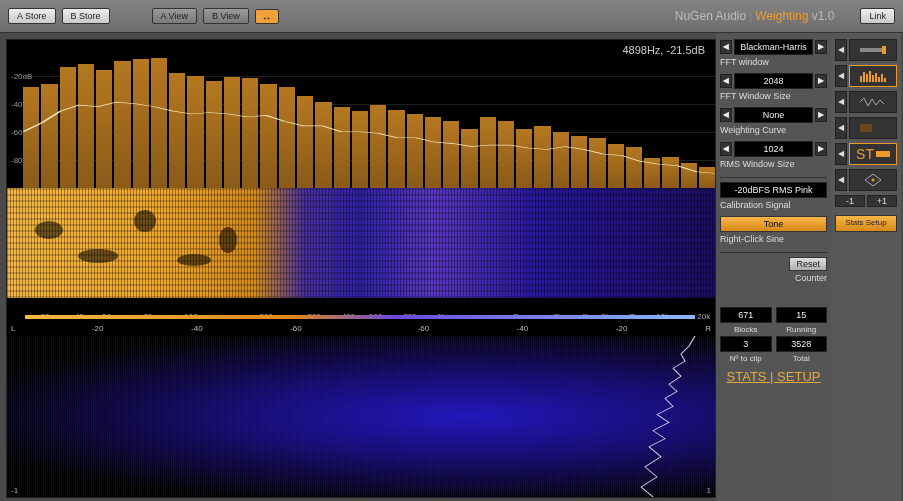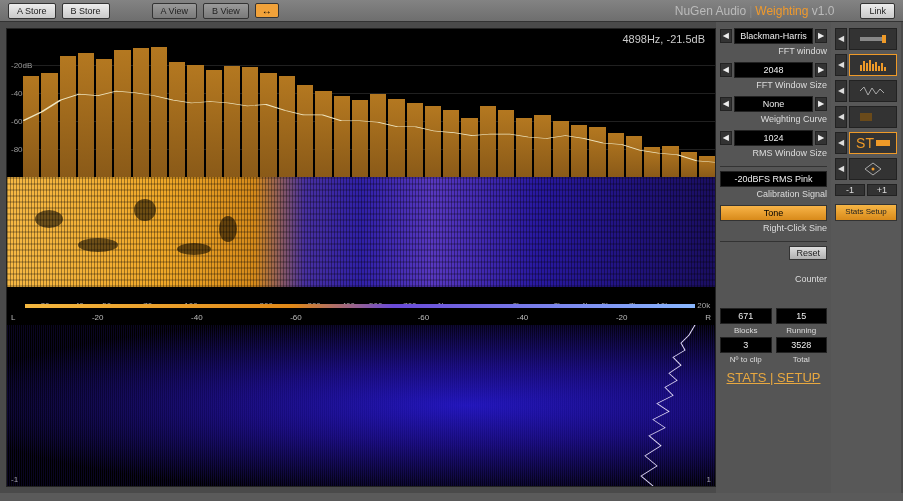--- a/index.html
+++ b/index.html
@@ -1,18 +1,18 @@
 <!DOCTYPE html>
 <html><head>
 <meta charset="utf-8">
 <style>
 * { margin: 0; padding: 0; box-sizing: border-box; font-family: Arial, sans-serif; }
 body { background: #5a5a5a; width: 903px; height: 501px; overflow: hidden; user-select: none; }
 
-.chrome { background: linear-gradient(to bottom, #838383, #6e6e6e); height: 22px; display: flex; align-items: center; padding: 0 8px; gap: 6px; border-bottom: 1px solid #333; }
+.chrome { background: linear-gradient(to bottom, #838383, #6e6e6e); height: 33px; display: flex; align-items: center; padding: 0 8px; gap: 6px; border-bottom: 1px solid #333; }
 .btn-small { background: linear-gradient(to bottom, #ededed, #cacaca); border: 1px solid #333; border-radius: 2px; font-size: 9px; padding: 2px 8px; cursor: pointer; color: #222; }
 .btn-small.dark { background: linear-gradient(to bottom, #9a9a9a, #7a7a7a); }
 .swap-btn { background: #f1a23a; border: 1px solid #333; border-radius: 2px; font-size: 10px; padding: 1px 6px; color: #000; font-weight: bold; cursor: pointer; }
 .brand { margin-left: auto; font-size: 12px; color: #bbb; }
 .brand .v { color: #f19a2c; }
 .brand .sep { color: #888; margin: 0 3px; }
 
 .main { display: flex; height: 471px; background: #4a4a4a; }
 
 .viz { position: relative; width: 710px; margin: 6px 0 6px 6px; background: #000; border: 1px solid #222; }
@@ -45,21 +45,21 @@
 .phase::after { content: ""; position: absolute; inset: 0; background: repeating-linear-gradient(90deg, rgba(70,40,220,.15) 0 1px, transparent 1px 2px); }
 .phase-curve { position: absolute; right: 10px; top: 0; bottom: 0; width: 200px; }
 .phase-curve svg { width: 100%; height: 100%; }
 .corner-lbl { position: absolute; bottom: 2px; font-size: 8px; color: #aaa; }
 
 
 .controls { width: 115px; padding: 6px 4px; background: #555; display: flex; flex-direction: column; gap: 2px; font-size: 9px; color: #ddd; }
 .ctrl-row { display: flex; align-items: center; gap: 2px; justify-content: center; }
 .ctrl-row .arrow { width: 12px; height: 14px; background: #333; border: 1px solid #222; display: flex; align-items: center; justify-content: center; font-size: 8px; color: #eee; cursor: pointer; line-height: 1; }
 .ctrl-field { background: #000; border: 1px solid #222; padding: 2px 4px; width: 80px; text-align: center; font-size: 9px; color: #eee; }
-.ctrl-lbl { text-align: right; font-size: 9px; color: #ddd; margin-bottom: 4px; }
+.ctrl-lbl { text-align: left; font-size: 9px; color: #ddd; margin-bottom: 4px; }
 .tone-btn { background: linear-gradient(to bottom, #f8b448, #d88a1a); border: 1px solid #333; text-align: center; padding: 2px; font-size: 9px; color: #000; cursor: pointer; }
 .reset-btn { background: linear-gradient(to bottom, #dedede, #b0b0b0); border: 1px solid #333; padding: 1px 6px; font-size: 9px; color: #222; cursor: pointer; align-self: flex-end; }
 .stat-grid { display: grid; grid-template-columns: 1fr 1fr; gap: 2px 4px; margin-top: 2px; }
 .stat-val { background: #000; border: 1px solid #222; text-align: center; padding: 2px; font-size: 9px; color: #eee; }
 .stat-lbl { text-align: center; font-size: 8px; color: #ddd; }
 .stats-link { text-align: center; font-size: 13px; color: #e8a840; text-decoration: underline; margin-top: 4px; cursor: pointer; }
 .divider { height: 1px; background: #333; margin: 2px 0; }
 
 
 .toolbar { width: 70px; background: #585858; padding: 6px 4px; display: flex; flex-direction: column; gap: 4px; }
@@ -257,21 +257,21 @@
     <div class="ctrl-lbl">RMS Window Size</div>
 
     <div class="divider"></div>
     <div class="ctrl-field" style="width:100%">-20dBFS RMS Pink</div>
     <div class="ctrl-lbl">Calibration Signal</div>
     <div class="tone-btn">Tone</div>
     <div class="ctrl-lbl">Right-Click Sine</div>
 
     <div class="divider"></div>
     <button class="reset-btn">Reset</button>
-    <div class="ctrl-lbl" style="text-align:right;margin-top:12px">Counter</div>
+    <div class="ctrl-lbl" style="text-align:right;margin-top:0">Counter</div>
 
     <div style="height:14px"></div>
     <div class="stat-grid">
       <div class="stat-val">671</div>
       <div class="stat-val">15</div>
       <div class="stat-lbl">Blocks</div>
       <div class="stat-lbl">Running</div>
       <div class="stat-val">3</div>
       <div class="stat-val">3528</div>
       <div class="stat-lbl">Nº to clip</div>

